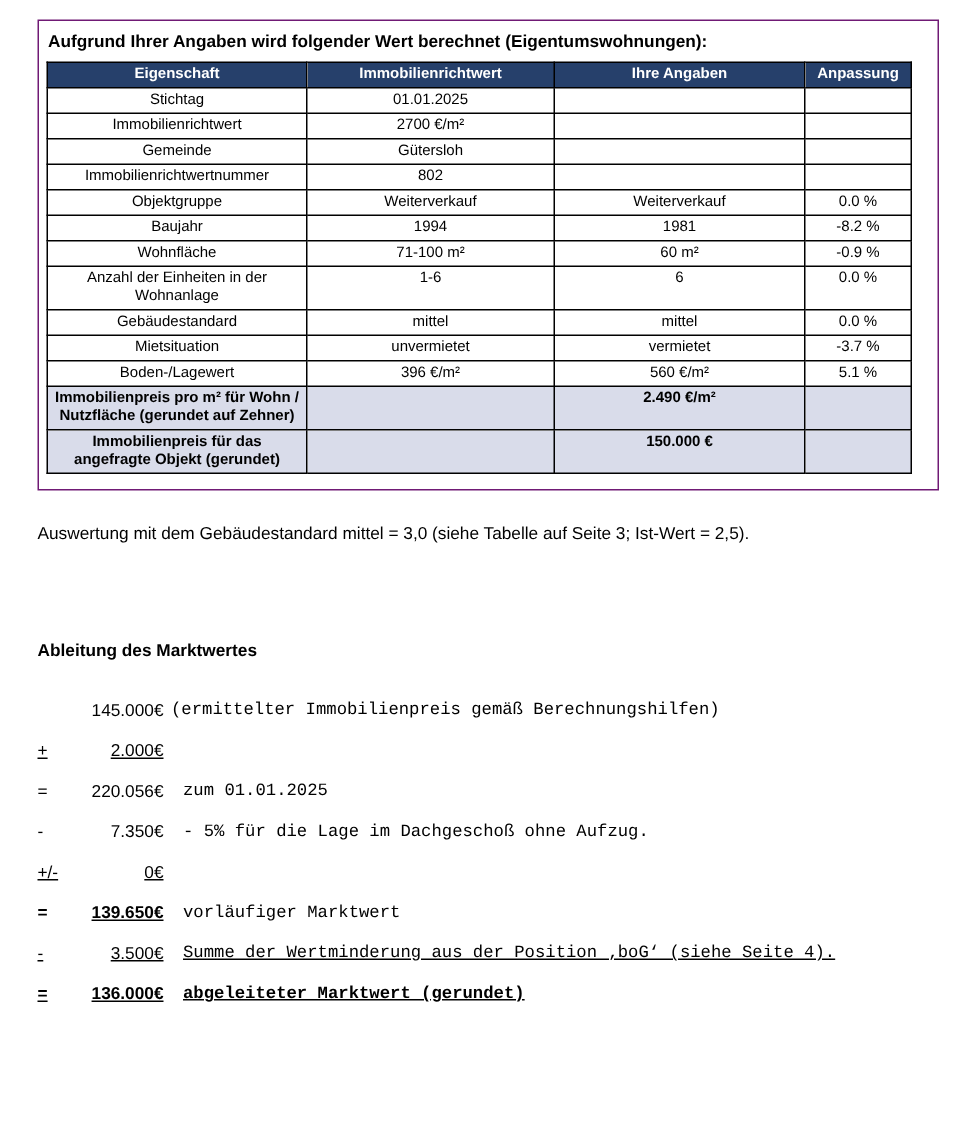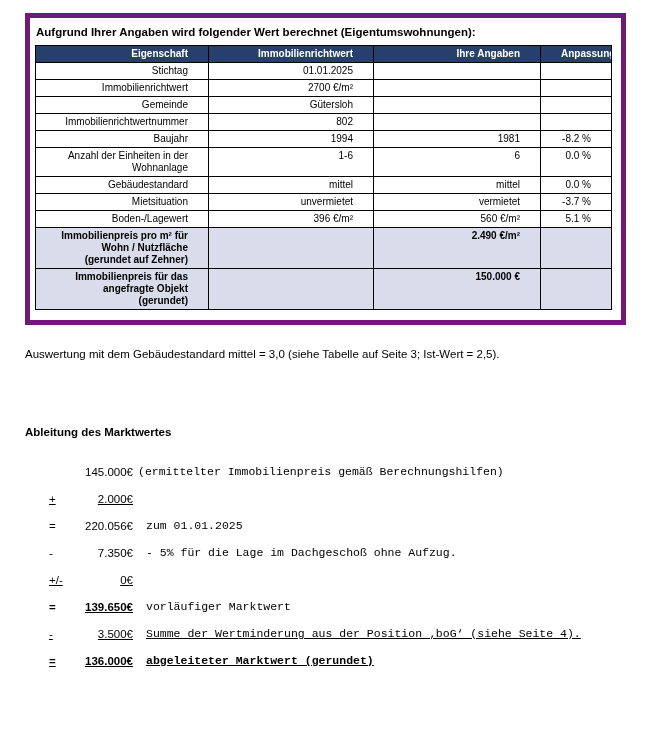--- a/index.html
+++ b/index.html
@@ -8,21 +8,21 @@
     width: 652px;
     min-height: 750px;
     background: #ffffff;
     color: #000000;
     font-family: "Liberation Sans", "DejaVu Sans", sans-serif;
   }
   .page { padding: 13px 26px 20px 25px; }
 
   
   .value-box {
-    border: 5px solid #701a75;
+    border: 1px solid #701a75;
     padding: 4px 17px 10px 5px;
   }
   .box-title {
     font-weight: 700;
     font-size: 11.5px;
     line-height: 14px;
     padding: 3px 1px 6px 1px;
   }
 
   table.valuation {
@@ -30,24 +30,24 @@
     width: 100%;
     table-layout: fixed;
     font-size: 10px;
   }
   col.c0 { width: 173px; }
   col.c1 { width: 165px; }
   col.c2 { width: 167px; }
   col.c3 { width: 71px; }
   table.valuation th, table.valuation td {
     border: 1px solid #000;
-    padding: 2px 20px;
+    padding: 2px 4px;
     line-height: 12px;
     vertical-align: top;
-    text-align: right;
+    text-align: center;
     overflow: hidden;
   }
   thead th {
     background: var(--header-bg, #26406B);
     color: #ffffff;
     font-weight: 700;
   }
   tr.summary td {
     background: var(--summary-bg, #D9DCEA);
     font-weight: 700;
@@ -66,21 +66,20 @@
     line-height: 14px;
     margin: 64px 0 0 0;
   }
 
   .calc { margin-top: 26px; font-size: 11.5px; }
   .calc-line {
     display: flex;
     align-items: center;
     line-height: 14px;
     margin-bottom: 13px;
-    margin-left: 24px;
   }
   .op     { width: 22px; flex: none; }
   .amount { width: 62px; flex: none; text-align: right; }
   .desc   { margin-left: 13px; font-family: Liberation Mono, monospace; }
   .desc.tight { margin-left: 5px; }
   .u { text-decoration: underline; }
   .b { font-weight: 700; }
 </style>
 </head>
 <body>
@@ -124,26 +123,38 @@
           <td></td>
           <td></td>
         </tr>
         <tr>
           <td>Immobilienrichtwertnummer</td>
           <td>802</td>
           <td></td>
           <td></td>
         </tr>
         <tr>
+          <td>Objektgruppe</td>
+          <td>Weiterverkauf</td>
+          <td>Weiterverkauf</td>
+          <td>0.0 %</td>
+        </tr>
+        <tr>
           <td>Baujahr</td>
           <td>1994</td>
           <td>1981</td>
           <td>-8.2 %</td>
         </tr>
         <tr>
+          <td>Wohnfläche</td>
+          <td>71-100 m²</td>
+          <td>60 m²</td>
+          <td>-0.9 %</td>
+        </tr>
+        <tr>
           <td>Anzahl der Einheiten in der Wohnanlage</td>
           <td>1-6</td>
           <td>6</td>
           <td>0.0 %</td>
         </tr>
         <tr>
           <td>Gebäudestandard</td>
           <td>mittel</td>
           <td>mittel</td>
           <td>0.0 %</td>

